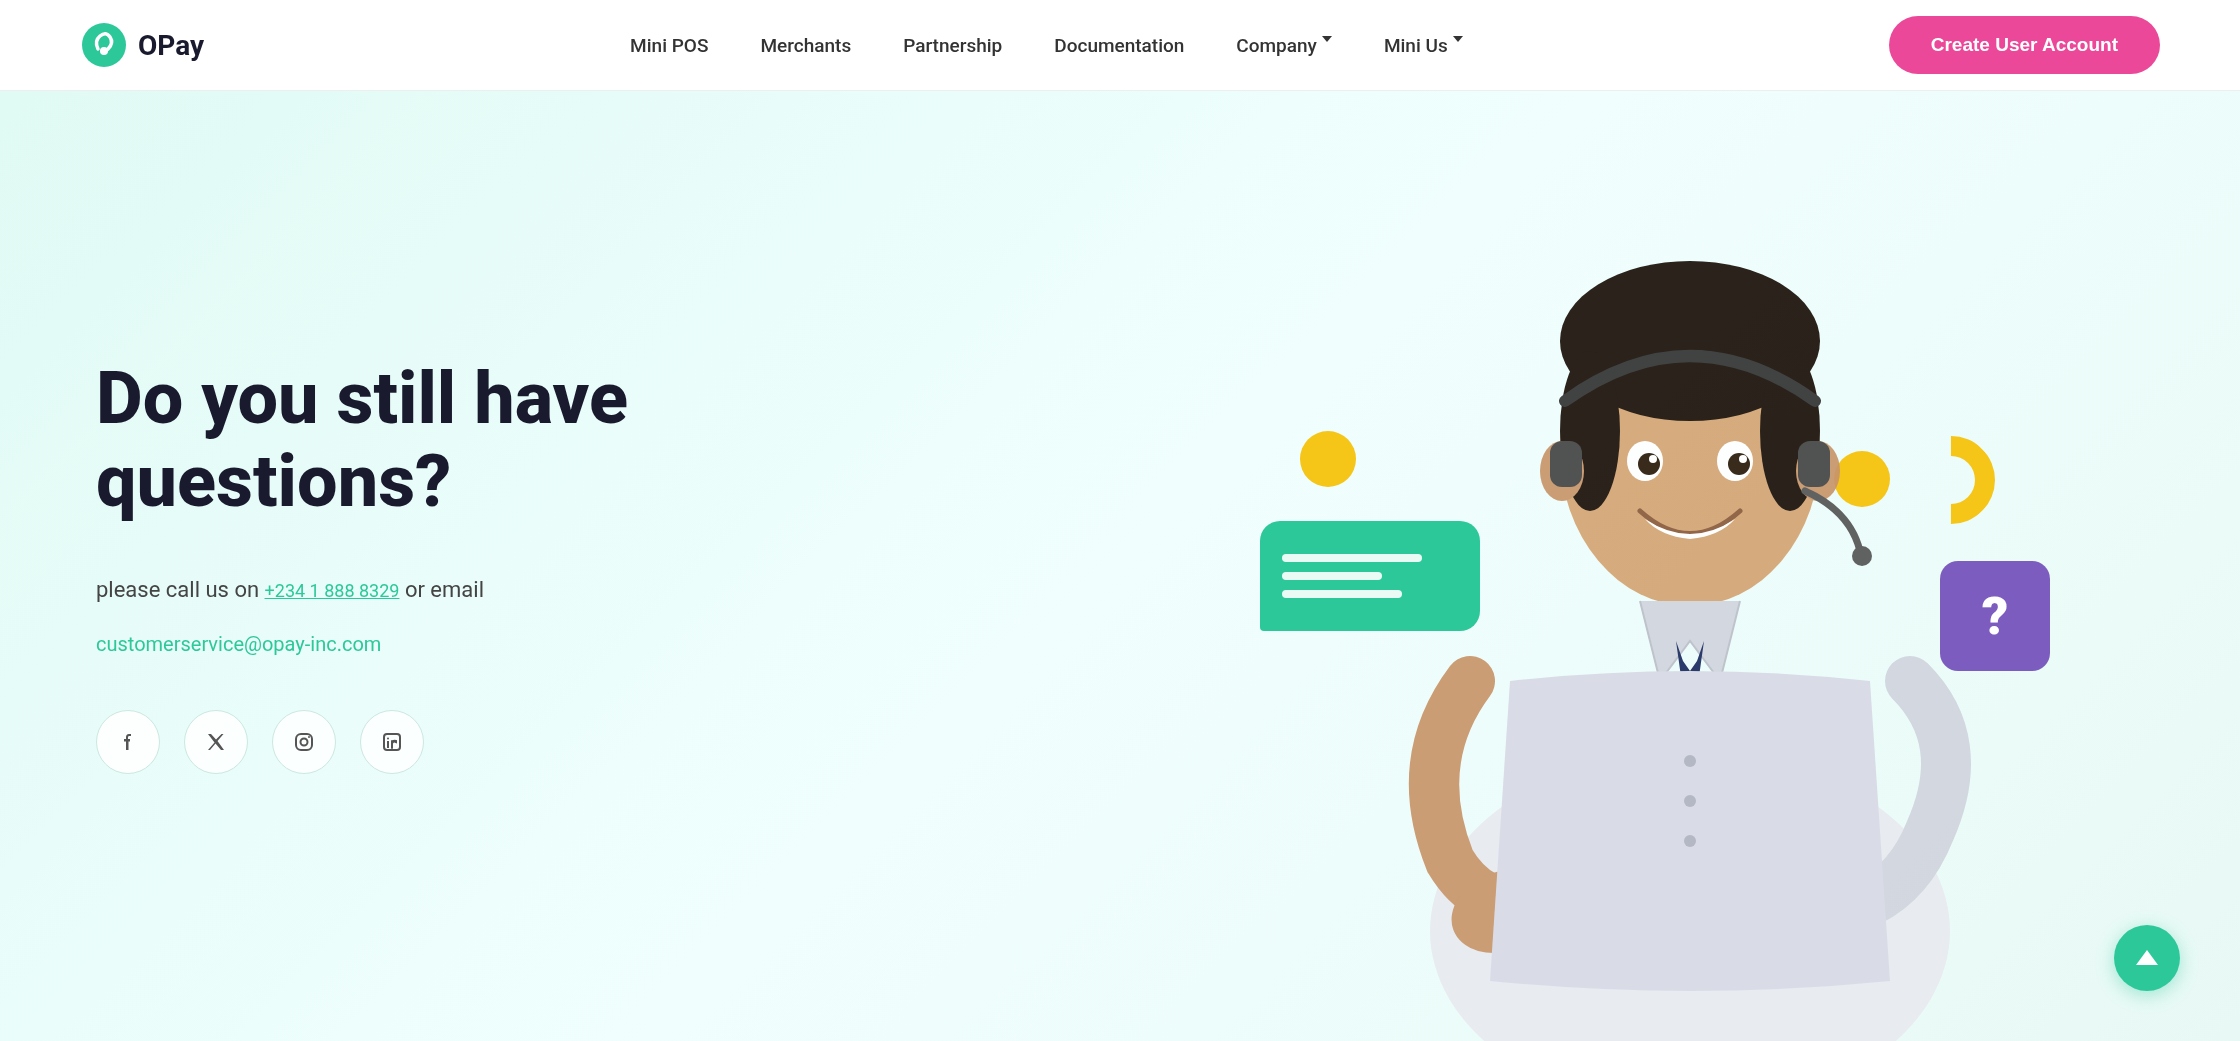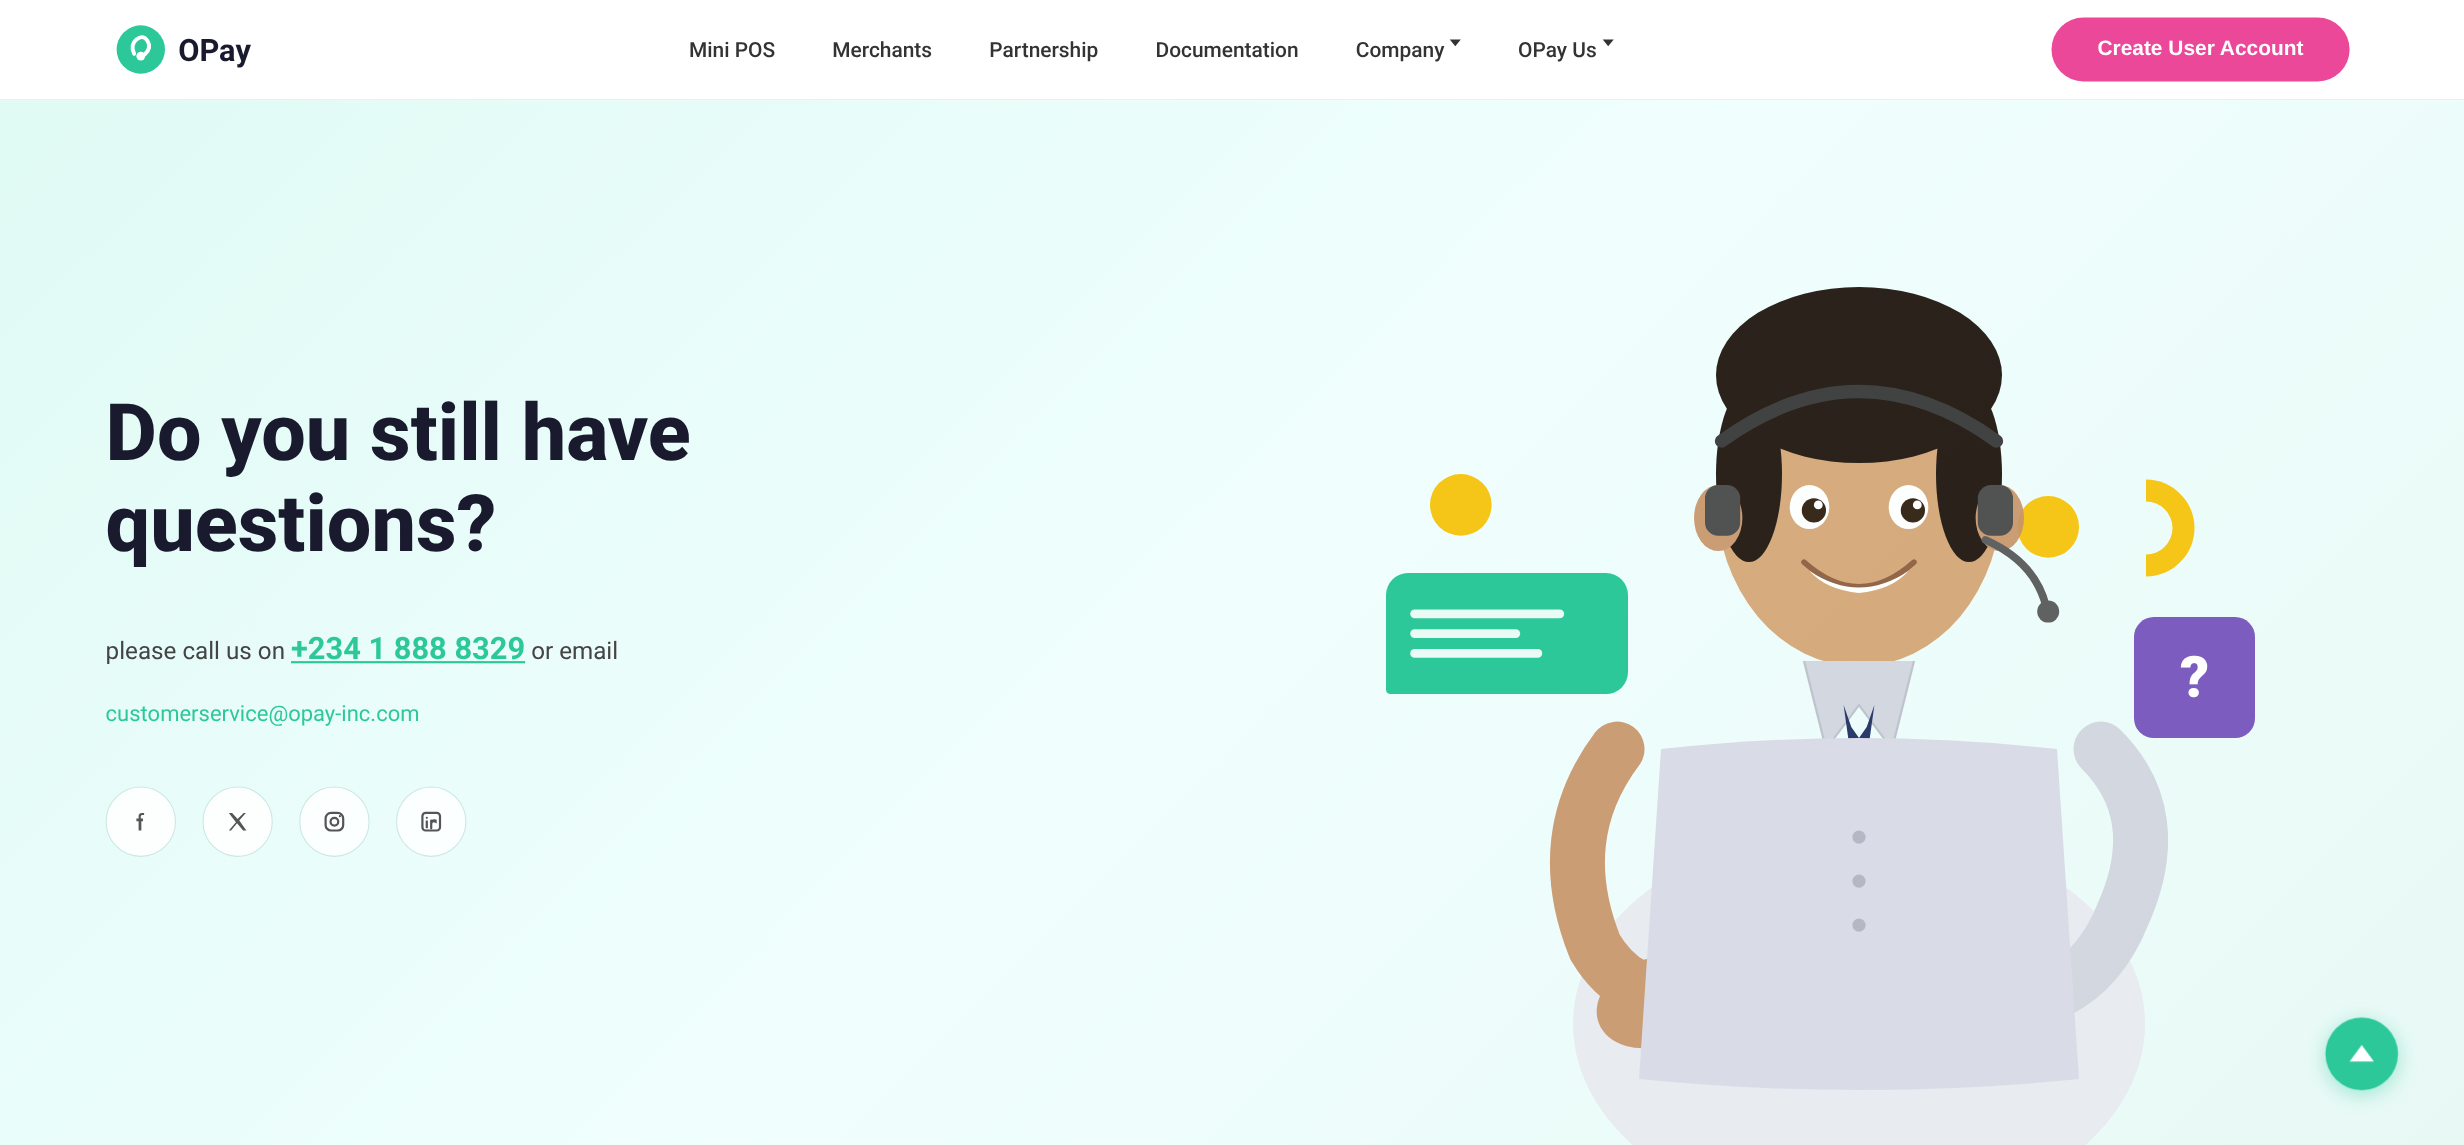--- a/index.html
+++ b/index.html
@@ -10,21 +10,21 @@
       width: 2240px;
       min-height: 1041px;
       overflow-x: hidden;
     }
 
     
     nav {
       display: flex;
       align-items: center;
       justify-content: space-between;
-      padding: 0 104px;
+      padding: 0 80px;
       height: 91px;
       background: #fff;
       border-bottom: 1px solid #eee;
       position: relative;
       z-index: 10;
     }
 
     .nav-logo {
       display: flex;
       align-items: center;
@@ -118,22 +118,22 @@
     }
 
     .hero-body .faq-link {
       color: #2dc89a;
       font-weight: 600;
       text-decoration: none;
     }
 
     .hero-phone {
       color: #2dc89a;
-      font-weight: 700;
-      font-size: 28px;
+      font-weight: 400;
+      font-size: 18px;
     }
 
     .hero-email {
       color: #2dc89a;
       font-weight: 400;
       font-size: 20px;
       text-decoration: none;
     }
 
     .social-row {
@@ -292,21 +292,21 @@
       <a href="#">Documentation</a>
     </li>
     <li>
       <span class="has-dropdown">
         <a href="#">Company</a>
         <span class="dropdown-arrow"></span>
       </span>
     </li>
     <li>
       <span class="has-dropdown">
-        <a href="#">OPay Us</a>
+        <a href="#">Mini Us</a>
         <span class="dropdown-arrow"></span>
       </span>
     </li>
   </ul>
 
   <button class="nav-cta">Create User Account</button>
 </nav>
 
 <section class="hero">
 

